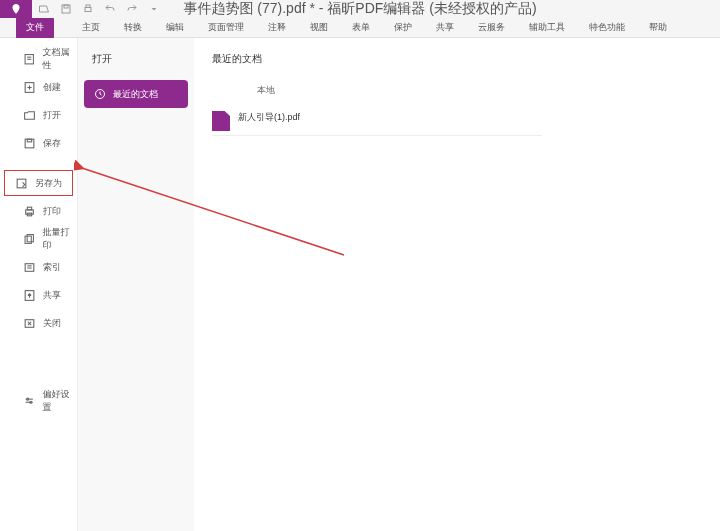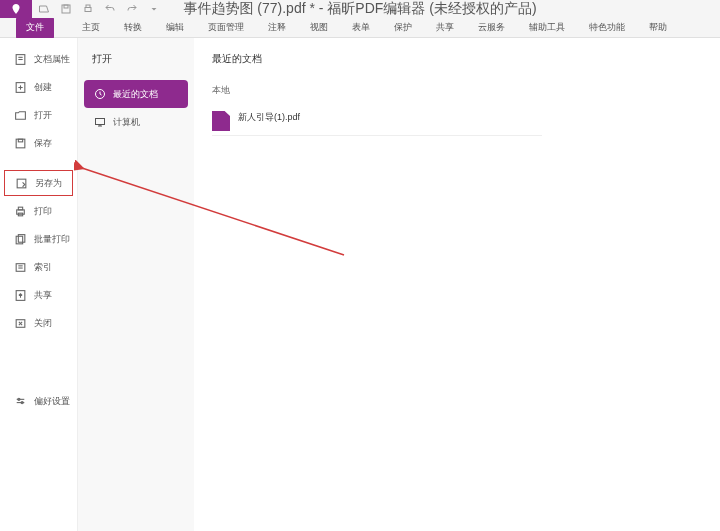--- a/index.html
+++ b/index.html
@@ -12,34 +12,34 @@
 .qat-icon { width: 12px; height: 12px; display: flex; align-items: center; justify-content: center; color: #999; }
 .doc-title { position: absolute; left: 50%; transform: translateX(-50%); font-size: 14px; color: #555; }
 
 .ribbon-tabs { height: 20px; background: #f5f5f5; display: flex; align-items: center; border-bottom: 1px solid #e0e0e0; padding-left: 0; }
 .tab { padding: 0 12px; font-size: 9px; color: #555; height: 20px; display: flex; align-items: center; cursor: pointer; }
 .tab.active { background: #8e2a8e; color: #fff; border-radius: 7px; padding: 0 10px; height: 32px; margin: 2px 16px; }
 
 .workspace { display: flex; height: calc(531px - 38px); }
 
 .sidebar-left { width: 78px; background: #fff; border-right: 1px solid #eee; padding-top: 8px; }
-.side-item { height: 26px; display: flex; align-items: center; padding-left: 14px; font-size: 9px; color: #555; cursor: pointer; gap: 7px; margin-bottom: 2px; }
+.side-item { height: 26px; display: flex; align-items: center; padding-left: 23px; font-size: 9px; color: #555; cursor: pointer; gap: 7px; margin-bottom: 2px; }
 .side-item .ico { width: 13px; height: 13px; display: flex; align-items: center; justify-content: center; color: #666; }
 .side-item.highlight { border: 1.5px solid #d23c3c; margin: 14px 4px 2px 4px; padding-left: 10px; }
 .side-spacer { height: 50px; }
 
 .sidebar-sub { width: 116px; background: #f8f8f8; padding-top: 14px; }
 .sub-title { font-size: 10px; color: #333; padding-left: 14px; margin-bottom: 14px; }
 .sub-item { height: 28px; display: flex; align-items: center; padding-left: 16px; font-size: 9px; color: #555; cursor: pointer; gap: 7px; }
 .sub-item.active { background: #8e2a8e; color: #fff; border-radius: 4px; margin: 0 6px; padding-left: 10px; }
 .sub-item .ico { width: 12px; height: 12px; display: flex; align-items: center; justify-content: center; }
 
 .content { flex: 1; padding: 14px 18px; position: relative; }
 .content-title { font-size: 10px; color: #333; margin-bottom: 18px; }
-.section-label { font-size: 9px; color: #666; margin-bottom: 10px; }
+.section-label { font-size: 9px; color: #666; margin-bottom: 10px; margin-left: 45px; }
 .file-row { display: flex; align-items: flex-start; gap: 8px; padding: 4px 0; border-bottom: 1px solid #eee; width: 330px; cursor: pointer; }
 .file-icon { width: 18px; height: 20px; background: #8e2a8e; clip-path: polygon(0 0, 70% 0, 100% 25%, 100% 100%, 0 100%); flex-shrink: 0; }
 .file-info { display: flex; flex-direction: row; }
 .file-name { font-size: 9px; color: #333; }
 .file-path { font-size: 8px; color: #aaa; }
 
 .arrow-svg { position: absolute; left: 74px; top: 160px; pointer-events: none; }
 </style>
 </head>
 <body>
@@ -219,30 +219,20 @@
     <div class="sub-title">打开</div>
     <div class="sub-item active">
         <span class="ico">
           <svg viewBox="0 0 24 24" fill="none" stroke="currentColor" stroke-width="2">
             <circle cx="12" cy="12" r="9"></circle>
             <path d="M12 7v5l3 2"></path>
           </svg>
         </span>
         <span>最近的文档</span>
       </div>
-    <div class="sub-item">
-        <span class="ico">
-          <svg viewBox="0 0 24 24" fill="none" stroke="currentColor" stroke-width="2">
-            <rect x="3" y="5" width="18" height="12"></rect>
-            <line x1="8" y1="20" x2="16" y2="20"></line>
-            <line x1="12" y1="17" x2="12" y2="20"></line>
-          </svg>
-        </span>
-        <span>计算机</span>
-      </div>
   </div>
 
   <div class="content">
     <div class="content-title">最近的文档</div>
     <div class="section-label">本地</div>
     <div class="file-row">
       <div class="file-icon"></div>
       <div class="file-info">
         <div class="file-name">新人引导(1).pdf</div>
       </div>

